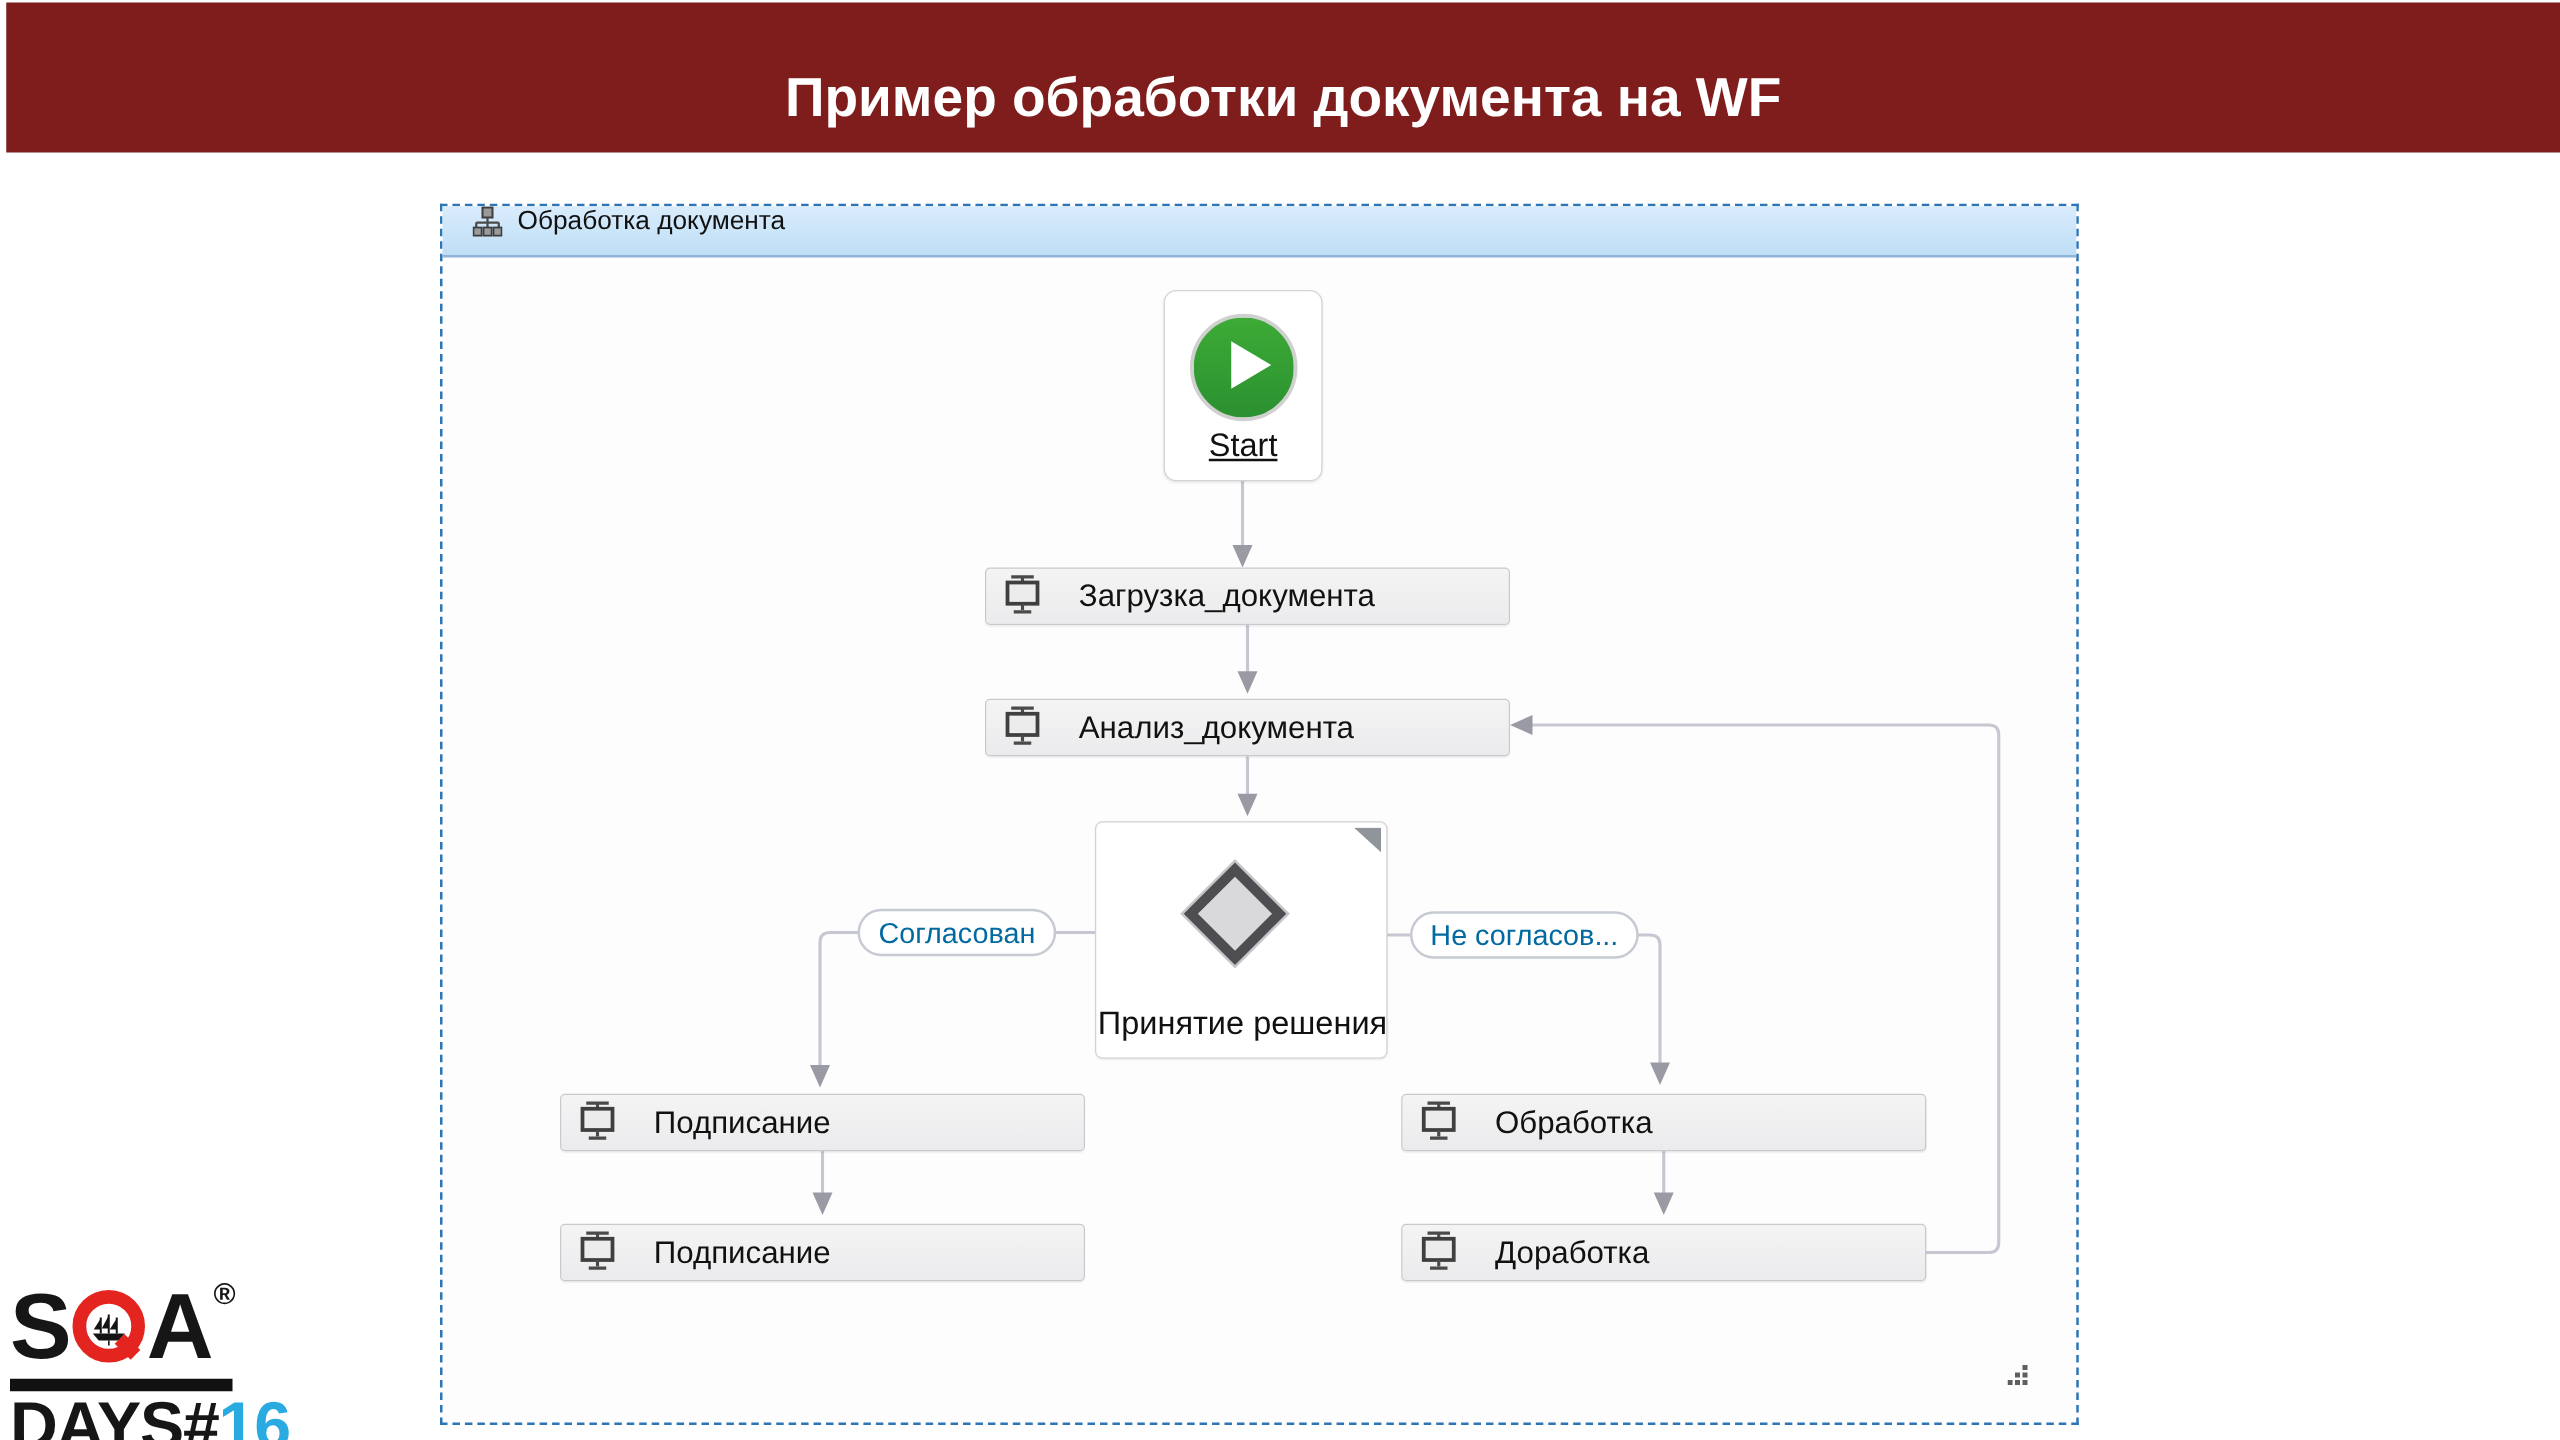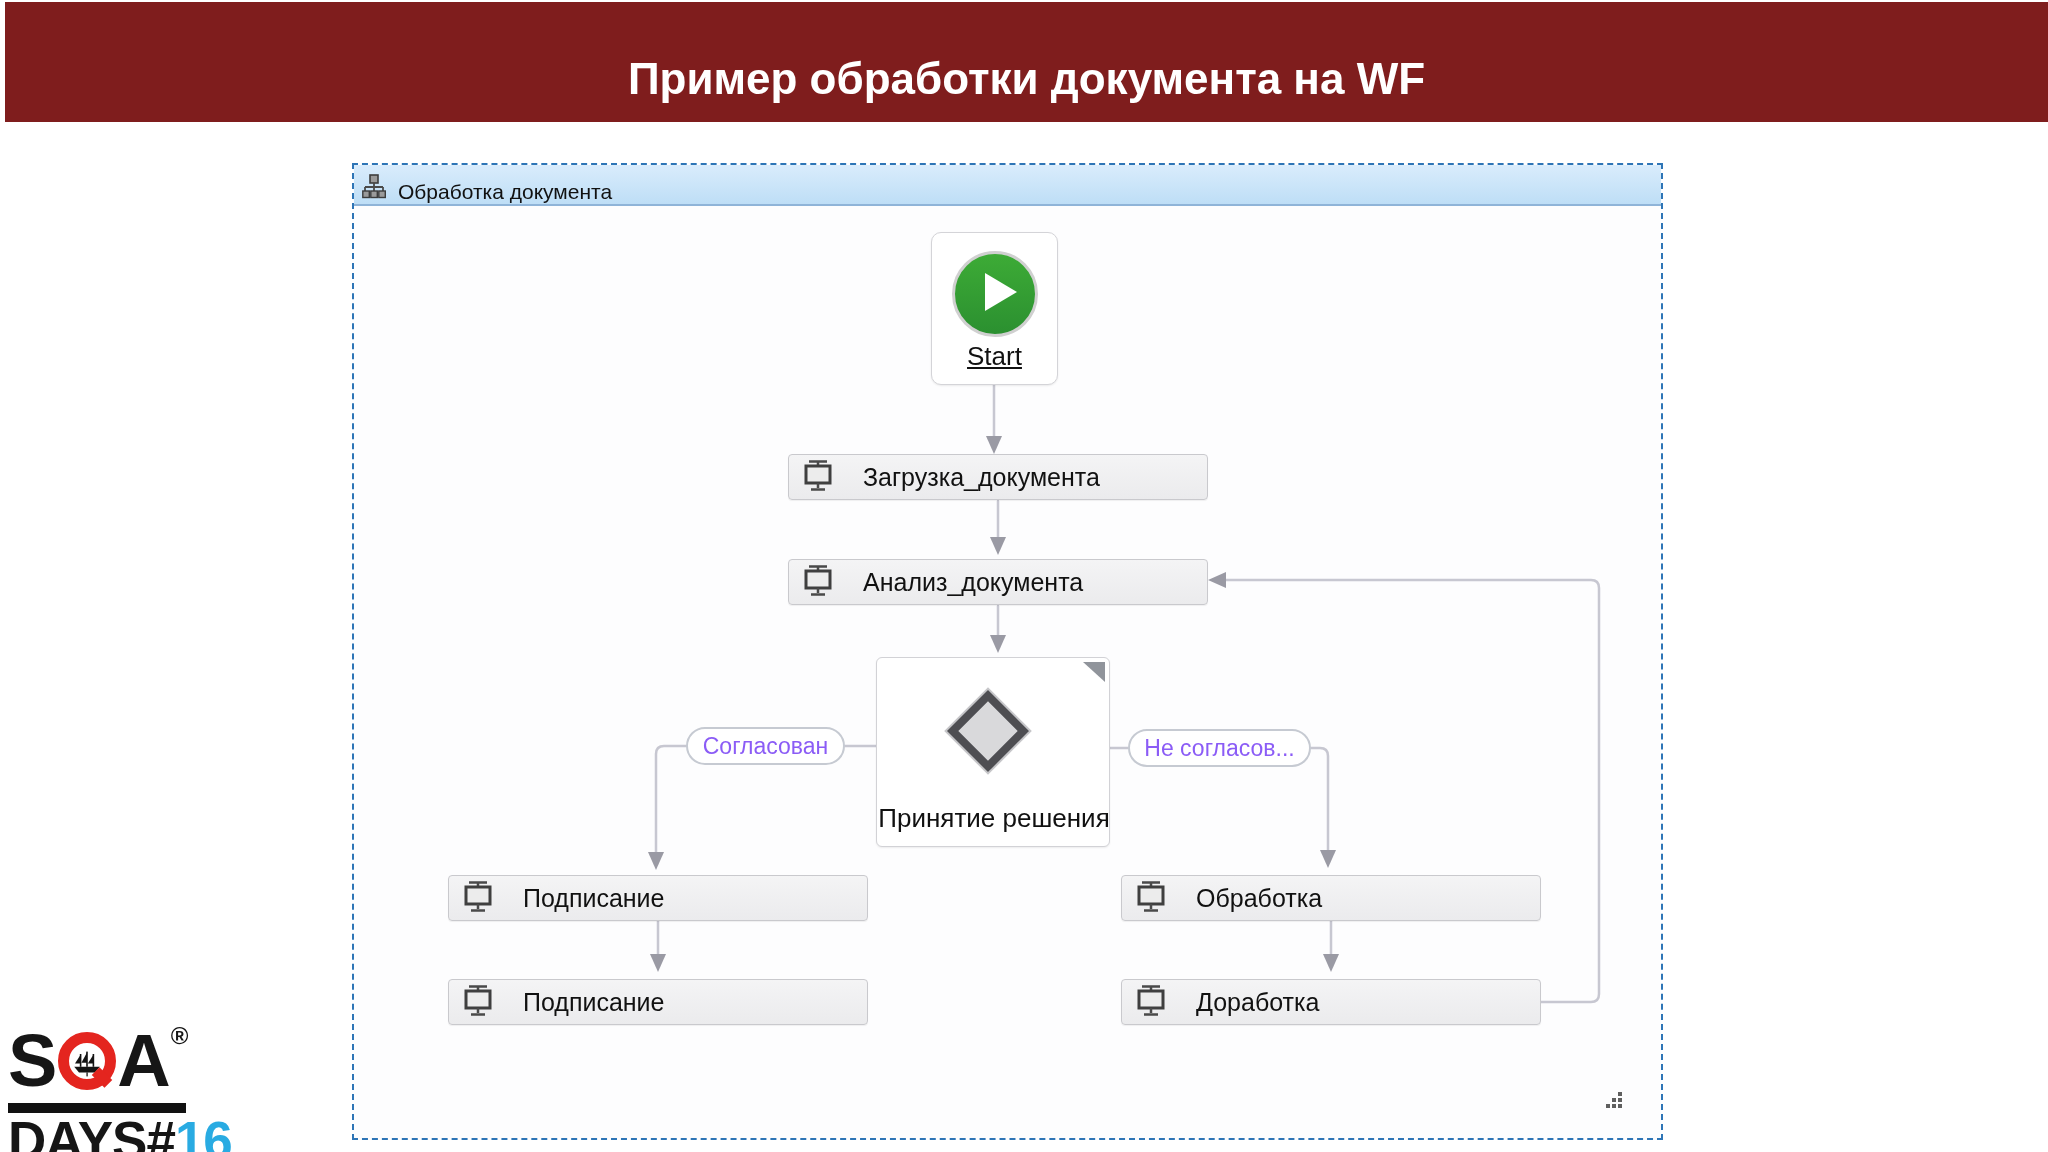--- a/index.html
+++ b/index.html
@@ -8,21 +8,21 @@
 
   
   .titlebar{position:absolute;left:5px;top:2px;right:0;height:120px;background:#7f1d1d;}
   .titlebar .title{width:100%;text-align:center;line-height:154px;font-size:44px;font-weight:bold;color:#ffffff;}
 
   
   .panel{position:absolute;left:352px;top:163px;width:1311px;height:977px;box-sizing:border-box;
          border:2px dashed #2e75b6;background:#fdfdfe;}
   .panel-header{position:absolute;left:0;top:0;right:0;height:41px;
                 background:linear-gradient(#d9ecfc,#bedef6);border-bottom:2px solid #8fb4d8;
-                display:flex;align-items:flex-end;gap:12px;padding-left:8px;box-sizing:border-box;}
+                display:flex;align-items:flex-start;gap:12px;padding-left:24px;box-sizing:border-box;}
   .panel-header .ph-title{font-size:21px;color:#111;}
   .content{position:absolute;left:0;top:43px;width:1307px;height:930px;}
 
   
   .wires{position:absolute;left:0;top:0;pointer-events:none;}
 
   
   .startnode{position:absolute;left:577px;top:24px;width:127px;height:153px;box-sizing:border-box;
              background:#ffffff;border:1px solid #d4d4d8;border-radius:10px;
              box-shadow:0 1px 2px rgba(0,0,0,.08);text-align:center;}
@@ -50,21 +50,21 @@
   .corner-tri{position:absolute;right:4px;top:4px;width:22px;height:20px;background:#90949b;
               clip-path:polygon(0 0,100% 0,100% 100%);}
   .diamond{position:absolute;left:82px;top:44px;width:58px;height:58px;box-sizing:border-box;
            transform:rotate(45deg);background:#d9d9db;border:8px solid #4e4e52;
            box-shadow:0 0 0 2px #c6c6c9;}
   .decision-label-wrap{position:absolute;left:490px;top:595px;width:300px;text-align:center;
                   font-size:26px;color:#111;white-space:nowrap;}
 
   .pill{position:absolute;height:38px;box-sizing:border-box;background:#ffffff;
         border:2px solid #c6cad2;border-radius:19px;display:flex;align-items:center;justify-content:center;
-        font-size:23px;color:#8b5cf6;white-space:nowrap;}
+        font-size:23px;color:#0369a1;white-space:nowrap;}
   .pill-left{left:332px;top:519px;width:159px;}
   .pill-right{left:774px;top:521px;width:183px;}
 
   .grip{position:absolute;left:1252px;top:884px;width:18px;height:18px;}
 
   
   .logo{position:absolute;left:8px;top:1024px;width:200px;}
   .logo-row1{display:flex;align-items:center;height:74px;}
   .logo-letter{font-size:74px;font-weight:bold;color:#161616;line-height:74px;}
   .logo-q{position:relative;width:58px;height:58px;border-radius:50%;border:11px solid #e4251f;

